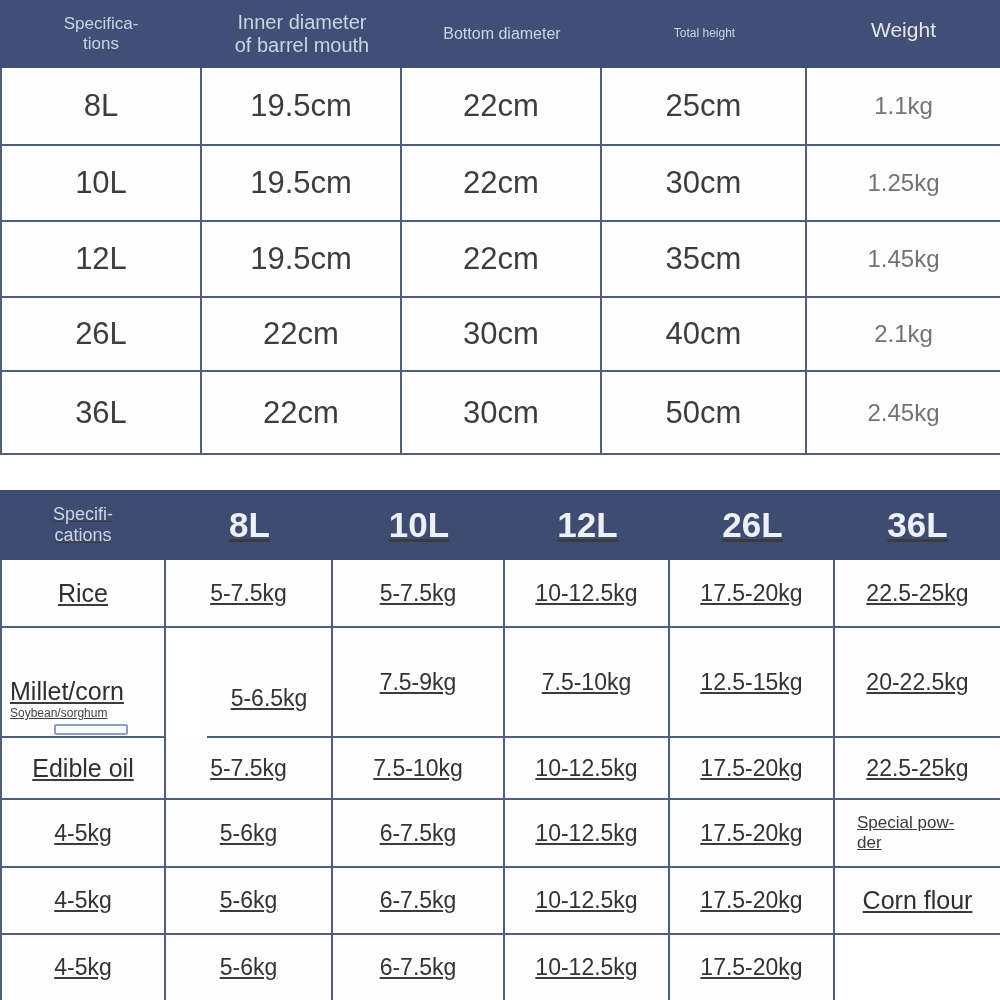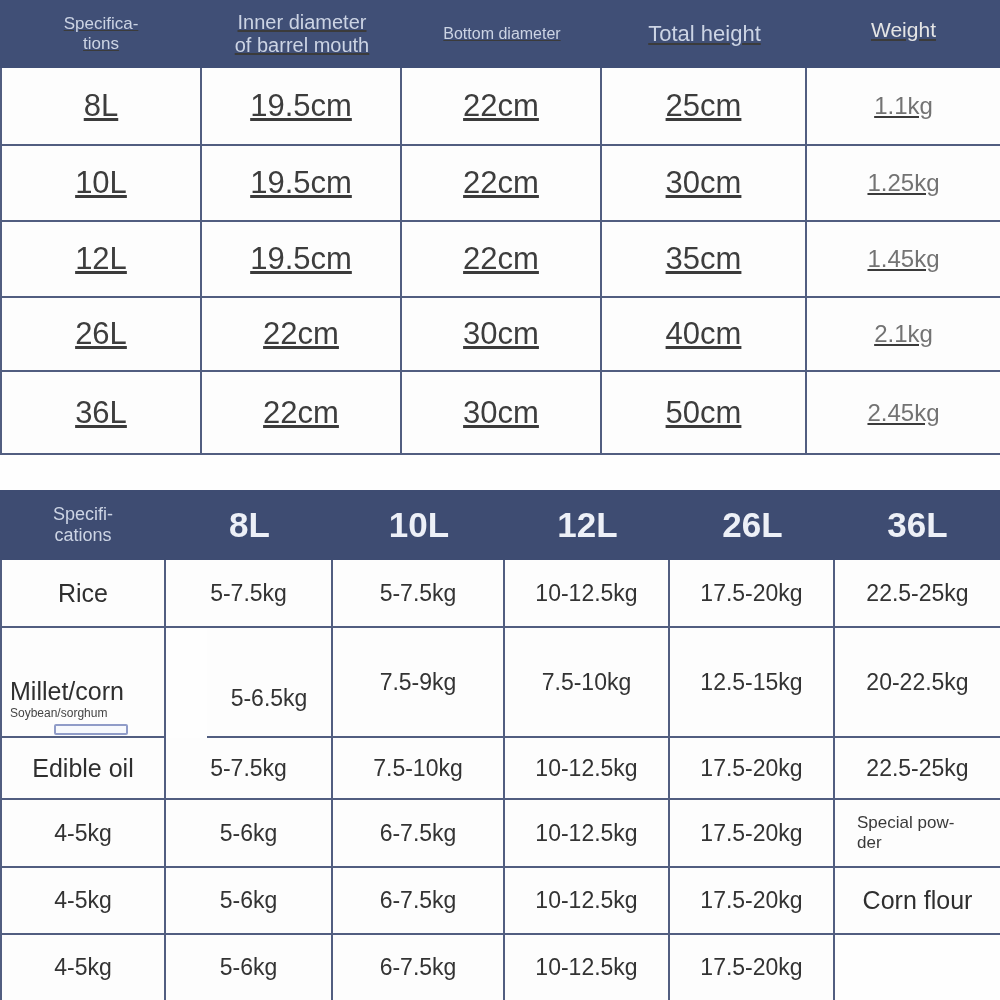--- a/index.html
+++ b/index.html
@@ -16,32 +16,31 @@
     --navy2:#3e4c72;
     color:#3b3b3b;
   }
 
   
   .t1{
     display:grid;
     grid-template-columns:202px 200px 200px 205px 193px;
     grid-template-rows:68px 78px 76px 76px 74px 83px;
     width:1000px;
-    text-decoration:underline;
   }
   .t1 .th{
     background:var(--navy1);
     color:#ccd4e4;
     display:flex; align-items:center; justify-content:center;
     text-align:center; white-space:pre-line; line-height:1.15;
   }
   .t1 .th.s1{ font-size:17px; }
   .t1 .th.s2{ font-size:20px; }
   .t1 .th.s3{ font-size:16px; }
-  .t1 .th.s4{ font-size:22px; }
+  .t1 .th.s4{ font-size:12px; }
   .t1 .th.s5{ font-size:21px; color:#e5e5e5; align-items:flex-start; padding-top:18px; }
 
   .t1 .td{
     display:flex; align-items:center; justify-content:center;
     background:#fdfdfd;
     border-right:2px solid var(--line);
     border-bottom:2px solid var(--line);
     font-size:31px; color:#3d3d3d;
   }
   .t1 .td.sz-s{ font-size:24px; color:#737373; }
@@ -49,20 +48,21 @@
   .t1 .td:nth-child(5n+1){ border-left:2px solid var(--line); }
   .t1 > div:nth-child(n+31){ border-bottom:none; }
 
   
   .t2{
     display:grid;
     grid-template-columns:166px 167px 172px 165px 165px 165px;
     grid-template-rows:70px 68px 110px 62px 68px 67px 65px;
     width:996px;
     margin-top:35px;
+    text-decoration:underline;
   }
   .t2 .th{
     background:var(--navy2);
     color:#edf0f7;
     display:flex; align-items:center; justify-content:center;
     text-align:center; white-space:pre-line; line-height:1.15;
     font-size:35px; font-weight:bold;
   }
   .t2 .th.s1{ font-size:18px; font-weight:normal; color:#ccd4e4; }
 

